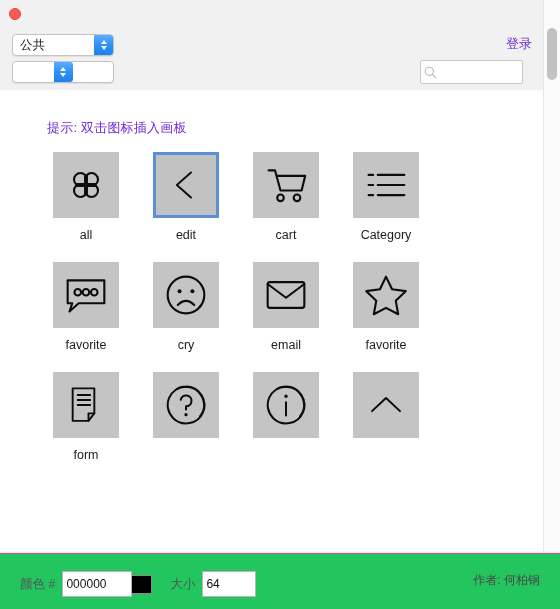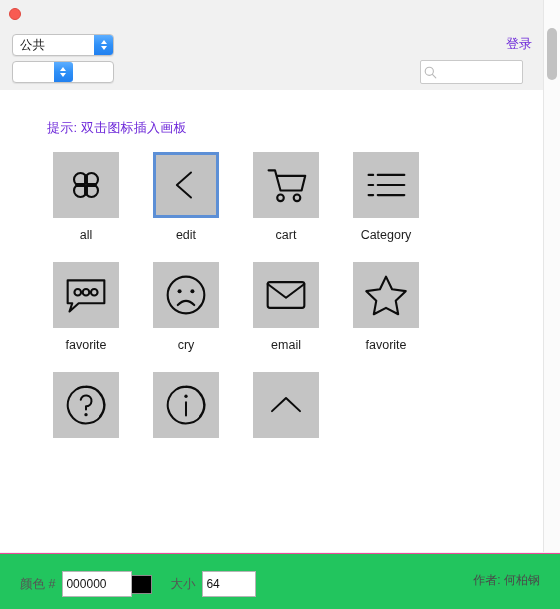--- a/index.html
+++ b/index.html
@@ -369,20 +369,32 @@
         <div class="cell">
           <div class="tile">
             <svg width="44" height="44" viewBox="0 0 48 48">
       <polygon points="24,4 30.6,17.8 45.5,19.8 34.6,30.2 37.3,45 24,38 10.7,45 13.4,30.2 2.5,19.8 17.4,17.8" stroke="#0c0c0c" fill="none" stroke-width="2.3" stroke-linecap="round" stroke-linejoin="round"></polygon>
     </svg>
           </div>
           <div class="cap">favorite</div>
         </div>
         <div class="cell">
           <div class="tile">
+            <svg width="40" height="44" viewBox="0 0 48 48">
+      <path d="M8 4 H34 V34 L27 43 H8 Z" stroke="#0c0c0c" fill="none" stroke-width="2.3" stroke-linecap="round" stroke-linejoin="round"></path>
+      <polyline points="34,34 27,34 27,43" stroke="#0c0c0c" fill="none" stroke-width="2.3" stroke-linecap="round" stroke-linejoin="round"></polyline>
+      <line x1="14" y1="12" x2="29" y2="12" stroke="#0c0c0c" fill="none" stroke-width="2.3" stroke-linecap="round" stroke-linejoin="round"></line>
+      <line x1="14" y1="18" x2="29" y2="18" stroke="#0c0c0c" fill="none" stroke-width="2.3" stroke-linecap="round" stroke-linejoin="round"></line>
+      <line x1="14" y1="24" x2="29" y2="24" stroke="#0c0c0c" fill="none" stroke-width="2.3" stroke-linecap="round" stroke-linejoin="round"></line>
+    </svg>
+          </div>
+          <div class="cap">form</div>
+        </div>
+        <div class="cell">
+          <div class="tile">
             <svg width="42" height="42" viewBox="0 0 48 48">
       <path d="M24 3 A21 21 0 1 1 9.2 38.8 A21 21 0 0 1 24 3 M24 3 A21 21 0 0 1 40 37" stroke="#0c0c0c" fill="none" stroke-width="2.3" stroke-linecap="round" stroke-linejoin="round"></path>
       <path d="M18 18 A6.2 6.2 0 1 1 24 25.5 V29" stroke="#0c0c0c" fill="none" stroke-width="2.3" stroke-linecap="round" stroke-linejoin="round"></path>
       <circle cx="24" cy="35" r="1.9" fill="#0c0c0c" stroke="none"></circle>
     </svg>
           </div>
         </div>
         <div class="cell">
           <div class="tile">
             <svg width="42" height="42" viewBox="0 0 48 48">

